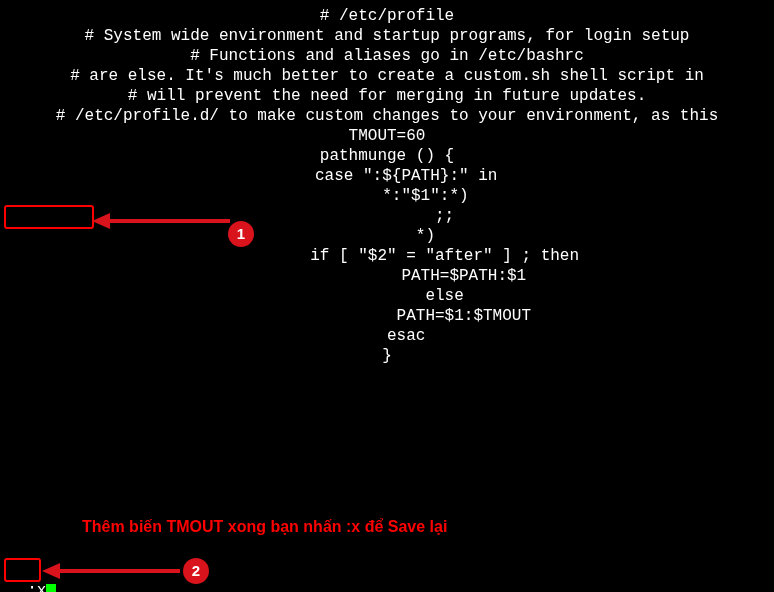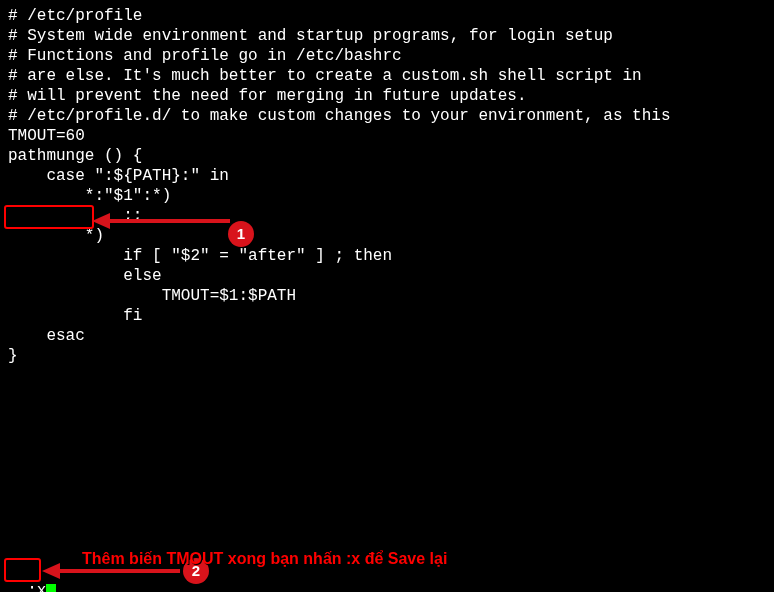--- a/index.html
+++ b/index.html
@@ -8,21 +8,21 @@
     width: 774px;
     height: 592px;
     overflow: hidden;
     font-family: "Courier New", monospace;
     font-size: 16px;
     line-height: 20px;
     color: #fff;
     position: relative;
     padding: 6px 8px;
   }
-  .line { white-space: pre; }
+  .line { white-space: pre; text-align: center; }
   .highlight-box-1 {
     position: absolute;
     border: 2px solid #ff0000;
     border-radius: 3px;
     left: 4px;
     top: 205px;
     width: 90px;
     height: 24px;
     pointer-events: none;
   }
@@ -79,35 +79,35 @@
     white-space: pre;
   }
 </style>
 </head>
 <body>
 
 <div>
   <div class="line"># /etc/profile</div>
   <div class="line"></div>
   <div class="line"># System wide environment and startup programs, for login setup</div>
-  <div class="line"># Functions and profile go in /etc/bashrc</div>
+  <div class="line"># Functions and aliases go in /etc/bashrc</div>
   <div class="line"></div>
   <div class="line"># are else. It's much better to create a custom.sh shell script in</div>
   <div class="line"># will prevent the need for merging in future updates.</div>
   <div class="line"># /etc/profile.d/ to make custom changes to your environment, as this</div>
   <div class="line">TMOUT=60</div>
   <div class="line">pathmunge () {</div>
   <div class="line">    case ":${PATH}:" in</div>
   <div class="line">        *:"$1":*)</div>
   <div class="line">            ;;</div>
   <div class="line">        *)</div>
   <div class="line">            if [ "$2" = "after" ] ; then</div>
+  <div class="line">                PATH=$PATH:$1</div>
   <div class="line">            else</div>
-  <div class="line">                TMOUT=$1:$PATH</div>
-  <div class="line">            fi</div>
+  <div class="line">                PATH=$1:$TMOUT</div>
   <div class="line">    esac</div>
   <div class="line">}</div>
 </div>
 
 <div class="cmd-line">
   <span>:x</span><span class="cursor-block"></span>
 </div>
 
 <div class="highlight-box-1"></div>
 <div class="highlight-box-2"></div>
@@ -125,13 +125,13 @@
 <div class="arrow" style="left:42px; top:560px;">
   <svg width="140" height="22" viewBox="0 0 140 22">
     <line x1="138" y1="11" x2="14" y2="11" stroke="#d8131b" stroke-width="4"></line>
     <polygon points="0,11 18,3 18,19" fill="#d8131b"></polygon>
   </svg>
 </div>
 <div class="badge" style="left:183px; top:558px;">
   <span>2</span>
 </div>
 
-<div class="note" style="left:82px; top:549px;">Thêm biến TMOUT xong bạn nhấn :x để Save lại</div>
+<div class="note" style="left:82px; top:517px;">Thêm biến TMOUT xong bạn nhấn :x để Save lại</div>
 
 </body></html>

